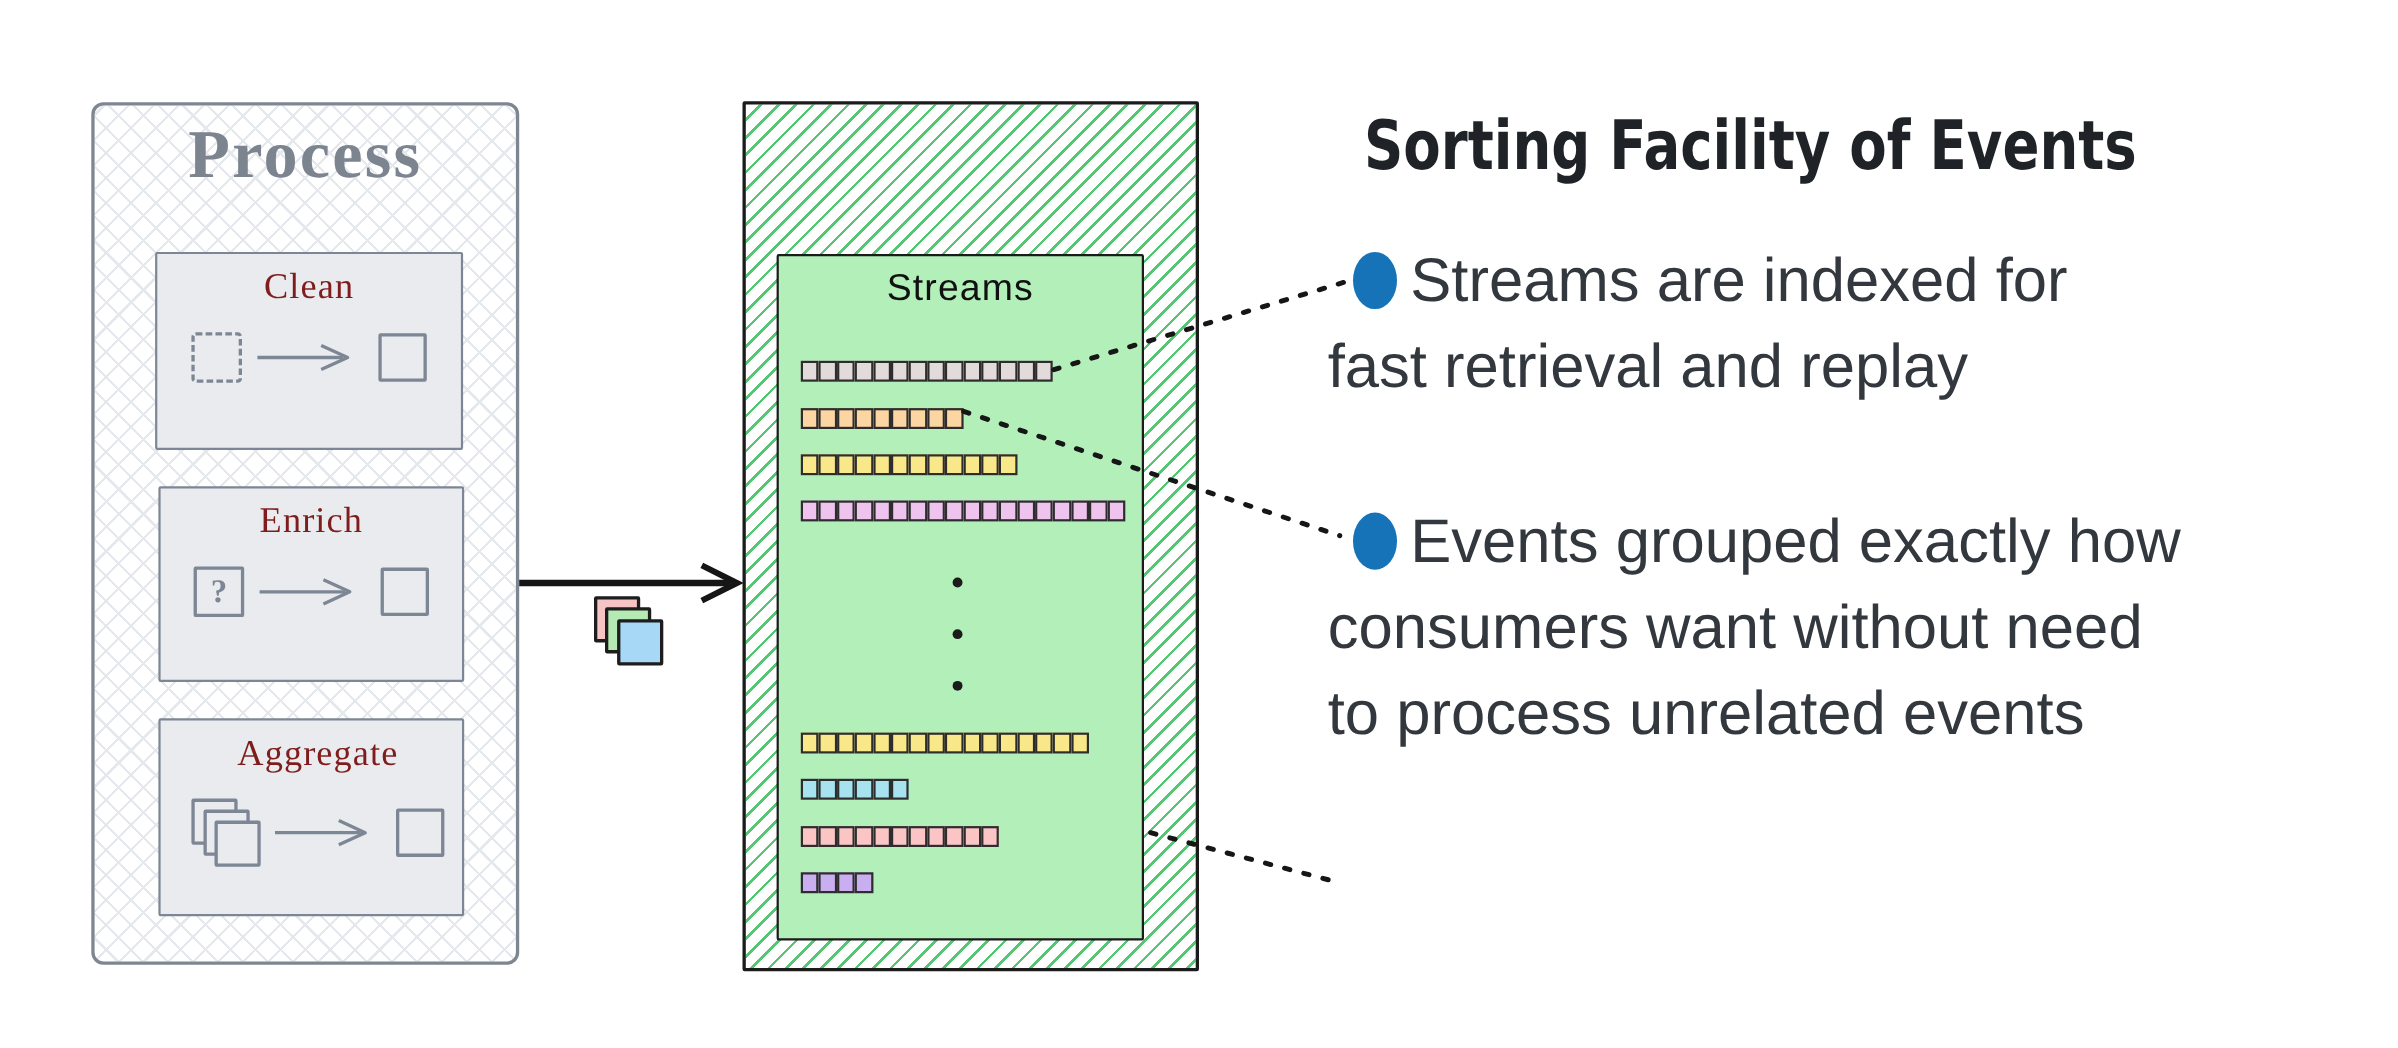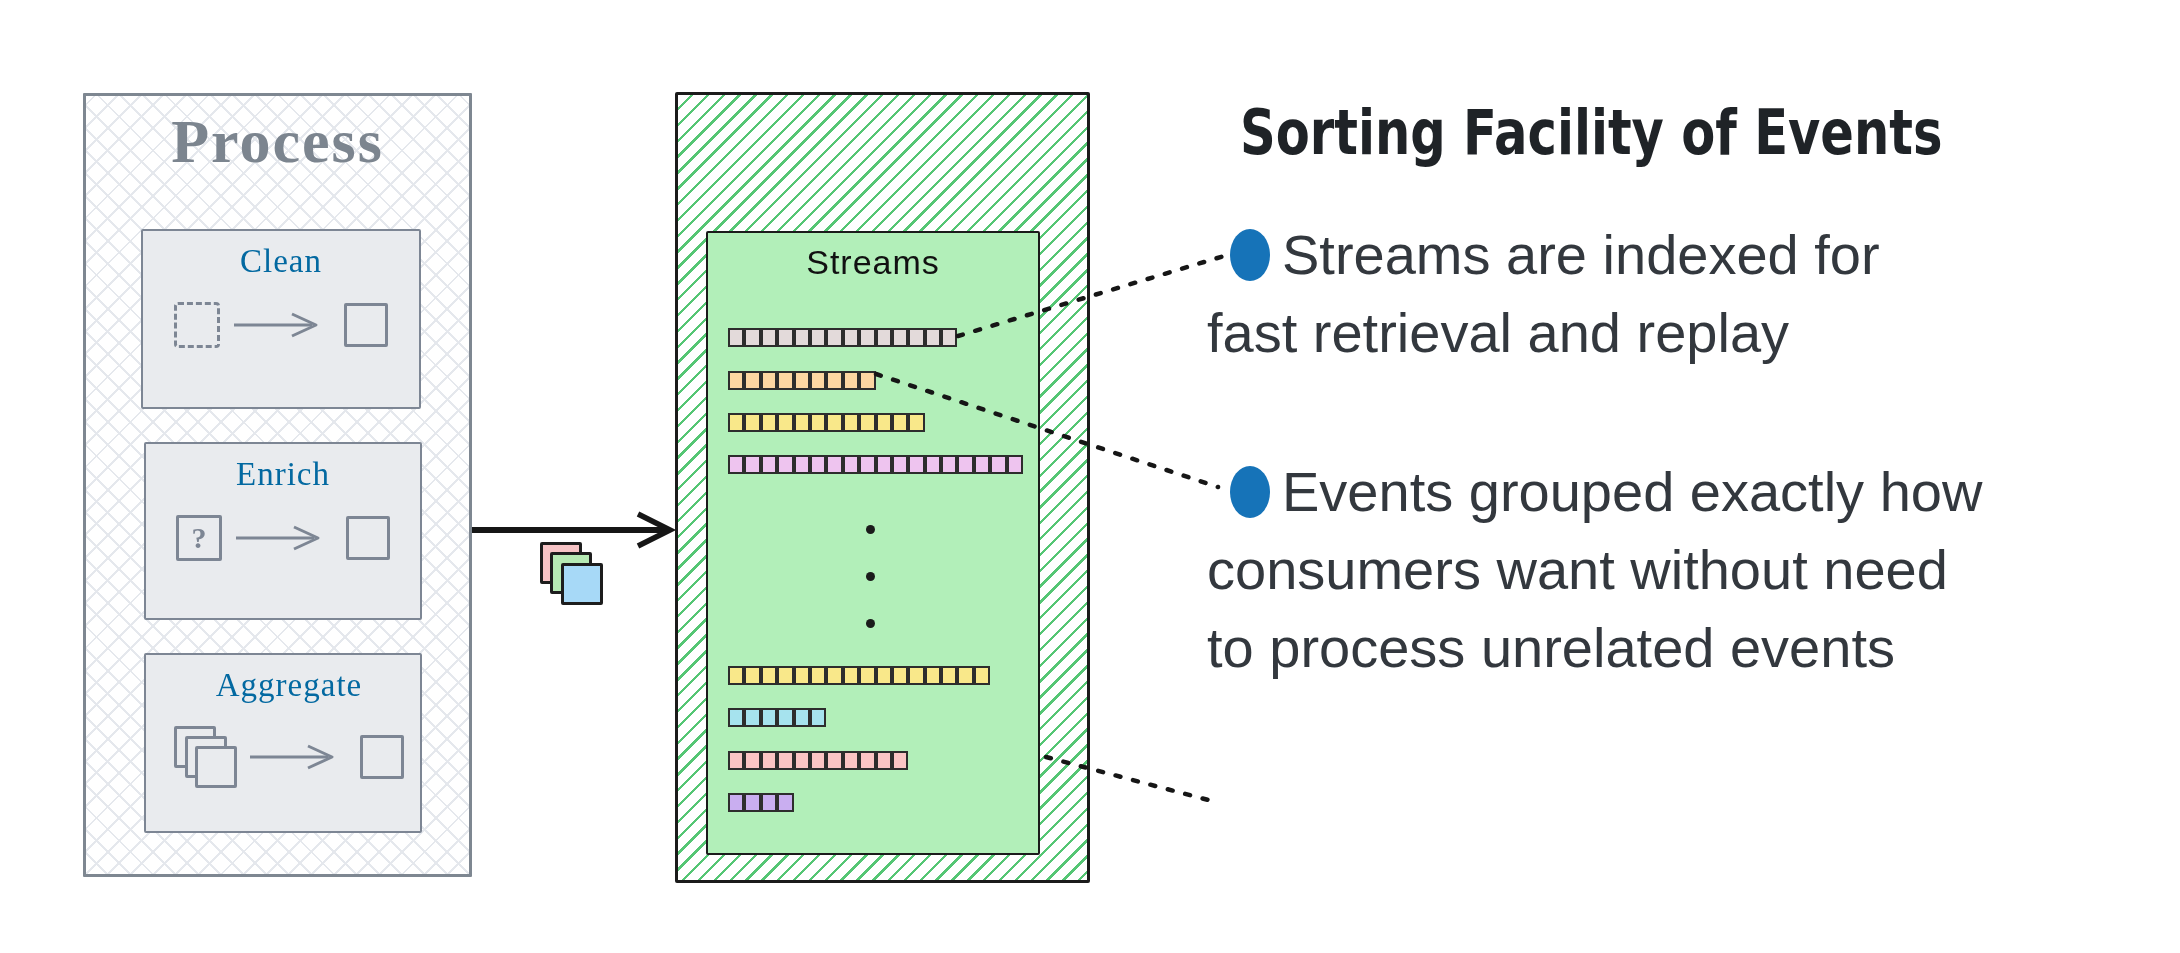--- a/index.html
+++ b/index.html
@@ -3,39 +3,39 @@
 <meta charset="utf-8">
 <style>
   html,body{margin:0;padding:0;background:#ffffff;}
   #canvas{
     position:relative;width:2180px;height:953px;background:#ffffff;overflow:hidden;
     font-family:"Liberation Sans",sans-serif;
   }
   
   #process-panel{
     position:absolute;left:83px;top:93px;width:389px;height:784px;box-sizing:border-box;
-    border:3px solid #7e8791;border-radius:1px;
+    border:3px solid #7e8791;border-radius:11px;
     background:
       repeating-linear-gradient(45deg, transparent 0 14px, #e5e8ed 14px 16px),
       repeating-linear-gradient(-45deg, transparent 0 14px, #e5e8ed 14px 16px),
       #ffffff;
   }
   .process-title{
     text-align:center;padding-top:10px;font-size:62px;color:#7c858f;
     font-family:cursive;font-weight:600;letter-spacing:2px;
   }
   .step-box{
     position:absolute;box-sizing:border-box;background:#e9ebee;
     border:2.5px solid #7d8694;border-radius:2px;
   }
   #step-clean{left:55px;top:133px;width:280px;height:180px;}
   #step-enrich{left:58px;top:346px;width:278px;height:178px;}
   #step-aggregate{left:58px;top:557px;width:278px;height:180px;padding-left:12px;}
   .step-label{
-    text-align:center;margin-top:12px;font-size:33px;color:#0369a1;
+    text-align:center;margin-top:12px;font-size:33px;color:#7f1d1d;
     font-family:cursive;letter-spacing:1px;
   }
   .icon-row{display:flex;align-items:center;justify-content:center;gap:12px;margin-top:22px;}
   .sq-outline{width:38px;height:38px;box-sizing:content-box;border:3px solid #7d8694;border-radius:2px;background:transparent;}
   .sq-dashed{width:40px;height:40px;border:3px dashed #7d8694;border-radius:4px;background:transparent;}
   .sq-question{width:40px;height:40px;border:3px solid #7d8694;border-radius:2px;
     display:flex;align-items:center;justify-content:center;
     font-size:30px;font-weight:bold;color:#7d8694;font-family:cursive;}
   .stack-wrap{position:relative;width:62px;height:62px;}
   .stack-wrap .sq-outline{position:absolute;width:36px;height:36px;background:#e9ebee;}

